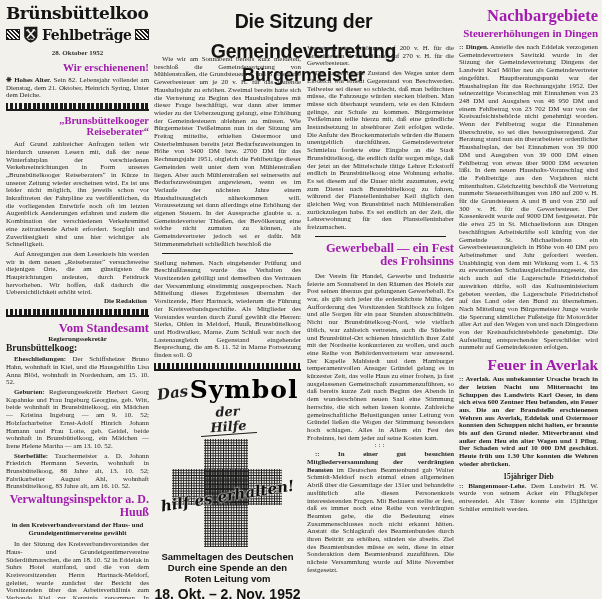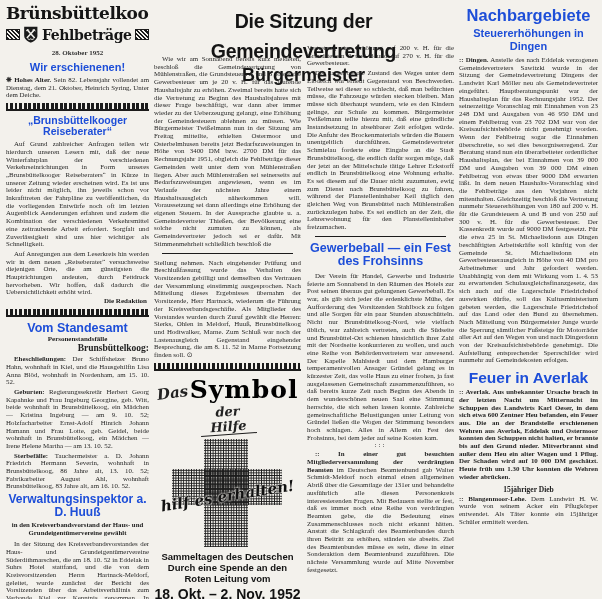--- a/index.html
+++ b/index.html
@@ -16,26 +16,26 @@
   .saw{height:6px;margin:4px 0;background:repeating-linear-gradient(90deg,#1b1b1b 0 2.5px,rgba(0,0,0,0) 2.5px 4.5px);border-bottom:2px solid #1b1b1b;}
   .thinrule{height:0;border-top:1.6px solid #1b1b1b;margin:5px 8px;}
   
   .masthead{text-align:center;padding-top:4px;}
   .mast1{font-family:"DejaVu Serif",serif;font-weight:bold;font-size:17px;line-height:18px;letter-spacing:-.5px;color:#151515;}
   .mastrow{display:flex;align-items:center;justify-content:center;gap:3px;margin-top:1px;}
   .mast2{font-family:"DejaVu Serif",serif;font-weight:bold;font-size:14px;color:#151515;letter-spacing:-.4px;}
   .hatch{width:16px;height:9px;border:1px solid #1b1b1b;background:repeating-linear-gradient(45deg,#1b1b1b 0 1.5px,rgba(0,0,0,0) 1.5px 3px);}
   .mastdate{font-size:7px;font-weight:bold;margin-top:3px;color:#333;}
   
-  .h-md{font-family:Liberation Sans, sans-serif;font-weight:bold;text-align:center;color:#1d4ed8;}
+  .h-md{font-family:Liberation Serif, serif;font-weight:bold;text-align:right;color:#a21caf;}
   .grat-title{font-size:11px;line-height:13px;margin-top:4px;}
   .reise-title{font-size:10.5px;line-height:11px;margin:2px 0 3px;}
   .stand-title{font-size:12.5px;line-height:14px;margin-top:1px;}
   .stand-sub{font-size:7px;font-weight:bold;text-align:center;}
-  .stand-loc{font-size:9.5px;font-weight:bold;text-align:right;font-family:"Liberation Serif",serif;margin-bottom:2px;}
+  .stand-loc{font-size:9.5px;font-weight:bold;text-align:left;font-family:"Liberation Serif",serif;margin-bottom:2px;}
   .huuss-title{font-size:12px;line-height:13px;margin-top:3px;}
   .huuss-sub{font-size:6.8px;font-weight:bold;text-align:center;line-height:8px;margin:2px 0 3px;}
   .headline{position:absolute;left:152px;top:6px;width:303px;text-align:center;font-family:"Liberation Sans",sans-serif;font-weight:bold;color:#141414;}
   .headline .l1{font-size:19.5px;line-height:30px;letter-spacing:-.3px;}
   .headline .l2{font-size:18px;line-height:19px;}
   .gb-title{font-size:12.5px;line-height:13.5px;margin:4px 0 3px;}
   .mark{ text-align:center;font-size:7px;line-height:8px;color:#333;letter-spacing:2px;}
   .nb-title{font-size:16.5px;line-height:19px;margin-top:4px;}
   .nb-sub{font-size:11px;line-height:13px;margin:2px 0 3px;}
   .feuer-title{font-size:15.5px;line-height:17px;margin:5px 0 2px;}
@@ -91,21 +91,21 @@
       <div class="h-md reise-title">„Brunsbüttelkooger Reiseberater“</div>
       <p class="body-text indent" style="margin:0;">Auf Grund zahlreicher Anfragen teilen wir hierdurch unseren Lesern mit, daß der neue Winterfahrplan der verschiedenen Verkehrseinrichtungen in Form unseres „Brunsbüttelkooger Reiseberaters“ in Kürze in unserer Zeitung wieder erscheinen wird. Es ist uns leider nicht möglich, ihn jeweils schon vor Inkrafttreten der Fahrpläne zu veröffentlichen, da die vorliegenden Entwürfe noch oft im letzten Augenblick Aenderungen erfahren und zudem die Kombination der verschiedenen Verkehrsmittel eine zeitraubende Arbeit erfordert. Sorgfalt und Zuverlässigkeit sind uns hier wichtiger als Schnelligkeit.</p>
       <p class="body-text indent" style="margin:2px 0 0;">Auf Anregungen aus dem Leserkreis hin werden wir in dem neuen „Reiseberater“ versuchsweise diejenigen Orte, die am günstigsten die Hauptrichtungen andeuten, durch Fettdruck hervorheben. Wir hoffen, daß dadurch die Uebersichtlichkeit erhöht wird.</p>
       <div class="byline">Die Redaktion</div>
     </div>
 
     <div class="saw"></div>
 
     <div>
       <div class="h-md stand-title">Vom Standesamt</div>
-      <div class="stand-sub">Personenstandsfälle</div>
+      <div class="stand-sub">Regierungssekretär</div>
       <div class="stand-loc">Brunsbüttelkoog:</div>
       <p class="body-text indent" style="margin:0;"><span class="lead">Eheschließungen:</span><span> Der Schiffsheizer Bruno Hahn, wohnhaft in Kiel, und die Hausgehilfin Lisa Anna Blöd, wohnhaft in Nordenham, am 15. 10. 52.</span></p>
       <p class="body-text indent" style="margin:2px 0 0;"><span class="lead">Geburten:</span><span> Regierungssekretär Herbert Georg Kapahnke und Frau Ingeburg Georgine, geb. Witt, beide wohnhaft in Brunsbüttelkoog, ein Mädchen — Kristina Ingeburg — am 9. 10. 52; Holzfacharbeiter Ernst-Adolf Hinrich Johann Hamann und Frau Lotte, geb. Geidel, beide wohnhaft in Brunsbüttelkoog, ein Mädchen — Irene Helene Martha — am 13. 10. 52.</span></p>
       <p class="body-text indent" style="margin:2px 0 0;"><span class="lead">Sterbefälle:</span><span> Tauchermeister a. D. Johann Friedrich Hermann Severin, wohnhaft in Brunsbüttelkoog, 86 Jahre alt, 13. 10. 52; Fabrikarbeiter August Ahl, wohnhaft Brunsbüttelkoog, 83 Jahre alt, am 16. 10. 52.</span></p>
     </div>
 
     <div>
       <div class="h-md huuss-title">Verwaltungsinspektor a. D. Huuß</div>
       <div class="huuss-sub">in den Kreisverbandsvorstand der Haus- und Grundeigentümervereine gewählt</div>
       <p class="body-text indent" style="margin:0;">In der Sitzung des Kreisverbandsvorstandes der Haus- und Grundeigentümervereine Süderdithmarschen, die am 18. 10. 52 in Eddelak in Suhrs Hotel stattfand, und die von dem Kreisvorsitzenden Herrn Hartnack-Meldorf, geleitet, wurde zunächst der Bericht des Vorsitzenden über das Arbeitsverhältnis zum Verbande Kiel zur Kenntnis genommen. In Konsequenz der gespannten Lage trat der Vorsitzende, Herr Hartnack, von seinem Posten zurück mit der Bitte an die Versammlung, sie möge zu der Sachlage entsprechend</p>

